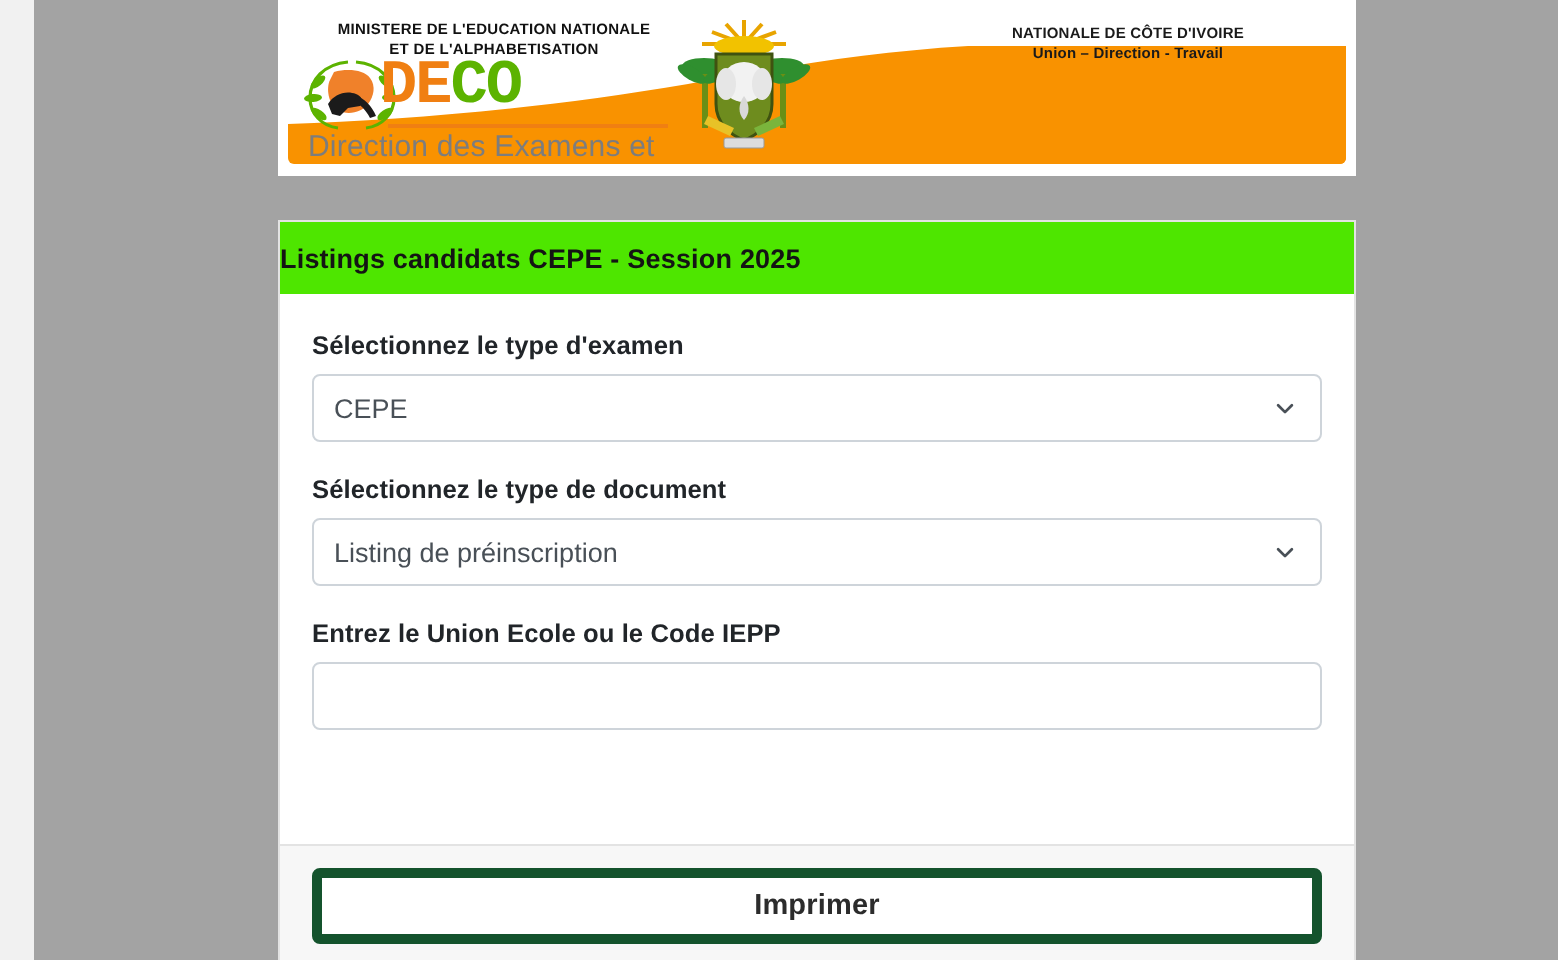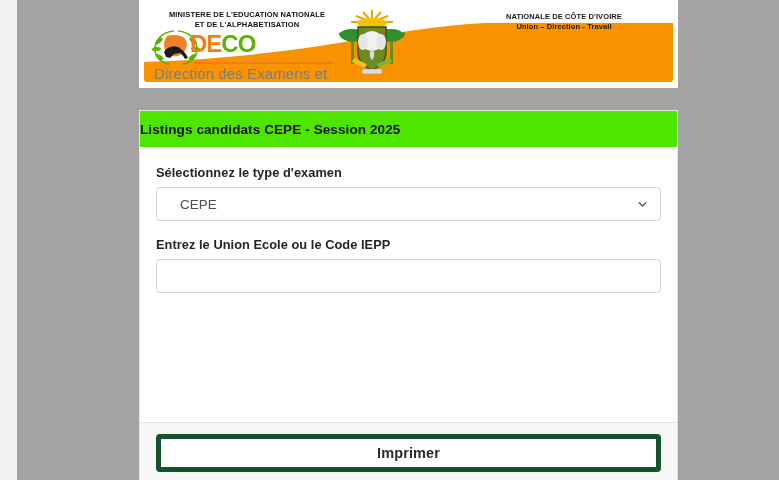--- a/index.html
+++ b/index.html
@@ -78,25 +78,25 @@
     position: absolute;
     left: 0px;
     top: 0px;
     width: 48px;
     height: 38px;
   }
   .deco-word {
     position: absolute;
     left: 38px;
     top: -2px;
-    font-size: 24px;
+    font-size: 31px;
     font-weight: bold;
     letter-spacing: -1px;
     line-height: 36px;
-    font-family: Liberation Sans, sans-serif;
+    font-family: Liberation Mono, monospace;
   }
   .deco-d { color: #f07f12; }
   .deco-c { color: #5cb300; }
   .deco-underline {
     position: absolute;
     left: 42px;
     top: 34px;
     width: 140px;
     height: 2px;
     background: #f07f12;
@@ -172,21 +172,21 @@
     color: #212529;
     margin-bottom: 7px;
     letter-spacing: 0.05px;
   }
 
   .form-control {
     display: block;
     width: 100%;
     height: 34px;
     box-sizing: border-box;
-    padding: 6px 23px;
+    padding: 6px 10px;
     font-size: 13.5px;
     font-family: "Liberation Sans", sans-serif;
     color: #495057;
     background-color: #ffffff;
     border: 1px solid #ced4da;
     border-radius: 4px;
     outline: none;
   }
 
   .select-wrap { position: relative; }
@@ -335,20 +335,31 @@
         <div class="select-wrap">
           <select class="form-control">
             <option>CEPE</option>
           </select>
           <svg class="select-caret" viewBox="0 0 16 16" fill="none" stroke="currentColor" stroke-width="2">
             <path d="M3 6 L8 11 L13 6" stroke-linecap="round" stroke-linejoin="round"></path>
           </svg>
         </div>
       </div>
 
+      <div class="form-group">
+        <label class="form-label">Sélectionnez le type de document</label>
+        <div class="select-wrap">
+          <select class="form-control">
+            <option>Listing de préinscription</option>
+          </select>
+          <svg class="select-caret" viewBox="0 0 16 16" fill="none" stroke="currentColor" stroke-width="2">
+            <path d="M3 6 L8 11 L13 6" stroke-linecap="round" stroke-linejoin="round"></path>
+          </svg>
+        </div>
+      </div>
 
       <div class="form-group">
         <label class="form-label">Entrez le Union Ecole ou le Code IEPP</label>
         <input class="form-control" type="text" placeholder="" style="">
       </div>
 
     </div>
 
     <div class="card-footer">
       <button class="btn-print">Imprimer</button>

